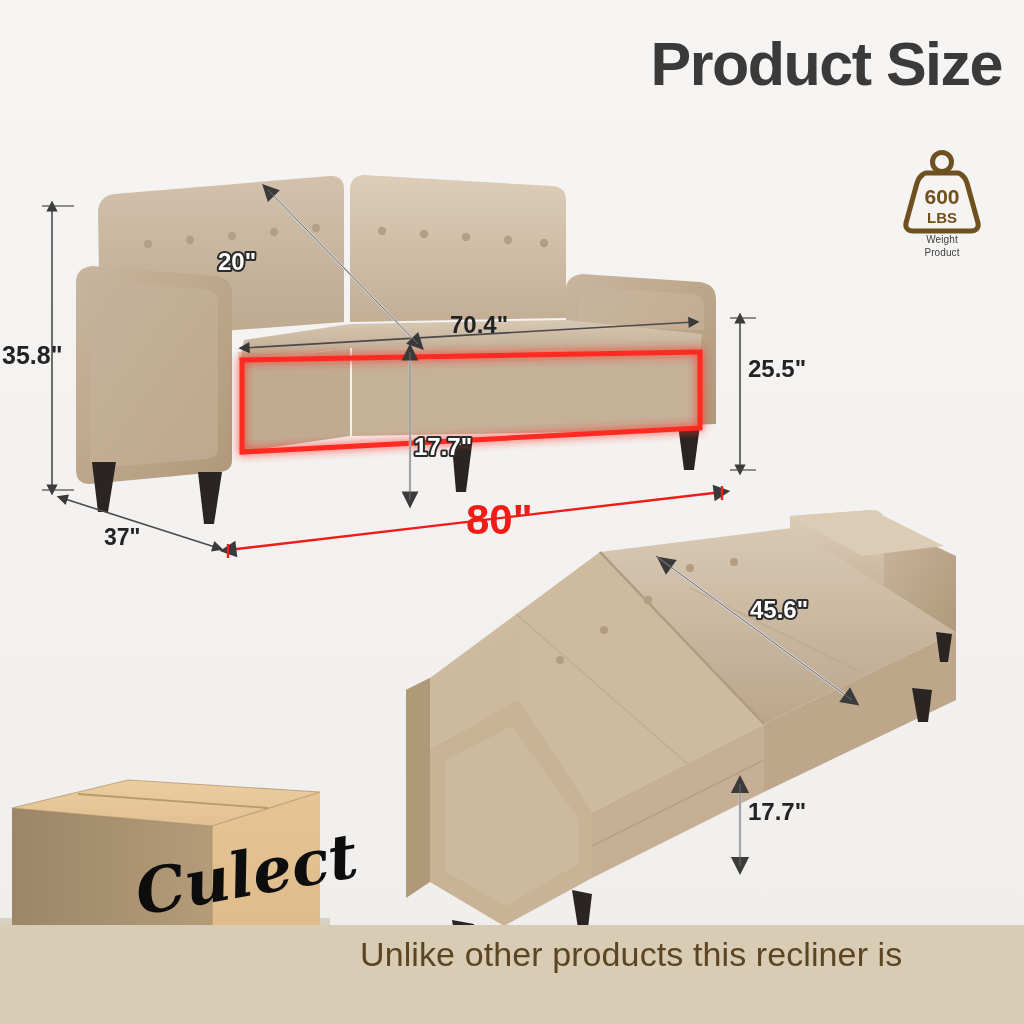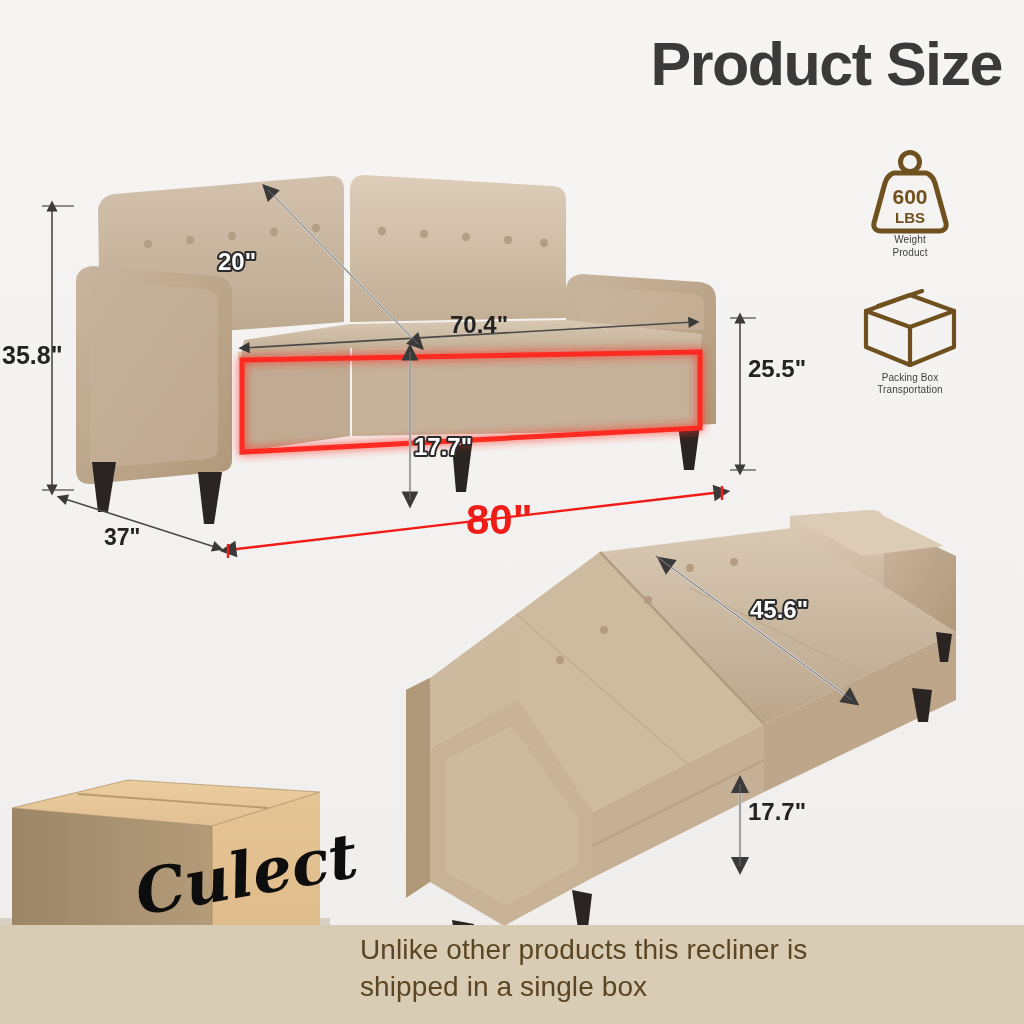--- a/index.html
+++ b/index.html
@@ -22,21 +22,21 @@
     right: 22px; top: 34px;
     font-size: 61px;
     font-weight: 700;
     letter-spacing: -1.5px;
     color: #3a3a3a;
     line-height: 1;
     white-space: nowrap;
   }
 
   
-  .features { position: absolute; left: 828px; top: 150px; width: 164px; }
+  .features { position: absolute; left: 860px; top: 150px; width: 164px; }
   .feature { width: 164px; text-align: center; margin-bottom: 24px; }
   .feature .glyph { height: 84px; display:flex; align-items:center; justify-content:center; }
   .feature .flabel {
     font-size: 10px; color: #3f3f3f; line-height: 1.28;
     letter-spacing: .1px;
   }
   .wt-num { font-size: 21px; font-weight: 700; fill: #70501d; }
   .wt-unit { font-size: 15px; font-weight: 700; fill: #70501d; }
 
   
@@ -53,21 +53,21 @@
   }
   .dim-red { fill: #f01c18; }
 
   
   .banner {
     position: absolute; left: 0; right: 0; top: 925px; height: 99px;
     background: #d9ccb4;
   }
   .banner-text {
     position: absolute; left: 360px; top: 932px; width: 600px;
-    font-size: 28px; line-height: 1.32;
+    font-size: 34px; line-height: 1.32;
     color: #5b4522; letter-spacing: .1px;
   }
 
   
   .script {
     font-family: "DejaVu Serif", serif;
     font-style: italic;
     font-weight: 700;
   }
 </style>
@@ -88,36 +88,20 @@
           <text class="wt-num" x="46" y="55" text-anchor="middle">600</text>
           <text class="wt-unit" x="46" y="74" text-anchor="middle">LBS</text>
         </svg>
       </div>
       <div class="flabel">
         <div>Weight</div>
         <div>Product</div>
       </div>
     </div>
 
-    <div class="feature" style="margin-top:28px;">
-      <div class="glyph">
-        <svg width="104" height="82" viewBox="0 0 104 82">
-          <g fill="none" stroke="#6f5120" stroke-width="4.2" stroke-linejoin="round" stroke-linecap="round">
-            <path d="M8 22 L52 6 L96 22 L96 58 L52 76 L8 58 Z"></path>
-            <path d="M8 22 L52 38 L96 22"></path>
-            <path d="M52 38 L52 76"></path>
-            <path d="M20 17 L64 2"></path>
-          </g>
-        </svg>
-      </div>
-      <div class="flabel">
-        <div>Packing Box</div>
-        <div>Transportation</div>
-      </div>
-    </div>
   </div>
 
   <div class="stage">
     <svg class="art" viewBox="0 0 1024 1024">
 
       <defs>
         <linearGradient id="fabA" x1="0" y1="0" x2="0" y2="1">
           <stop offset="0" stop-color="#d3c1ac"></stop>
             <stop offset="1" stop-color="#bda88f"></stop>
         </linearGradient>
@@ -311,16 +295,15 @@
         </g>
       </g>
 
       <text class="script" x="140" y="915" font-size="62" fill="#0d0d0d" transform="rotate(-10 140 915)">Culect</text>
     </svg>
   </div>
 
   <div class="banner"></div>
   <div class="banner-text">
     <div>Unlike other products this recliner is</div>
-    <div>shipped in a single box</div>
   </div>
 
 </div>
 
 </body></html>

